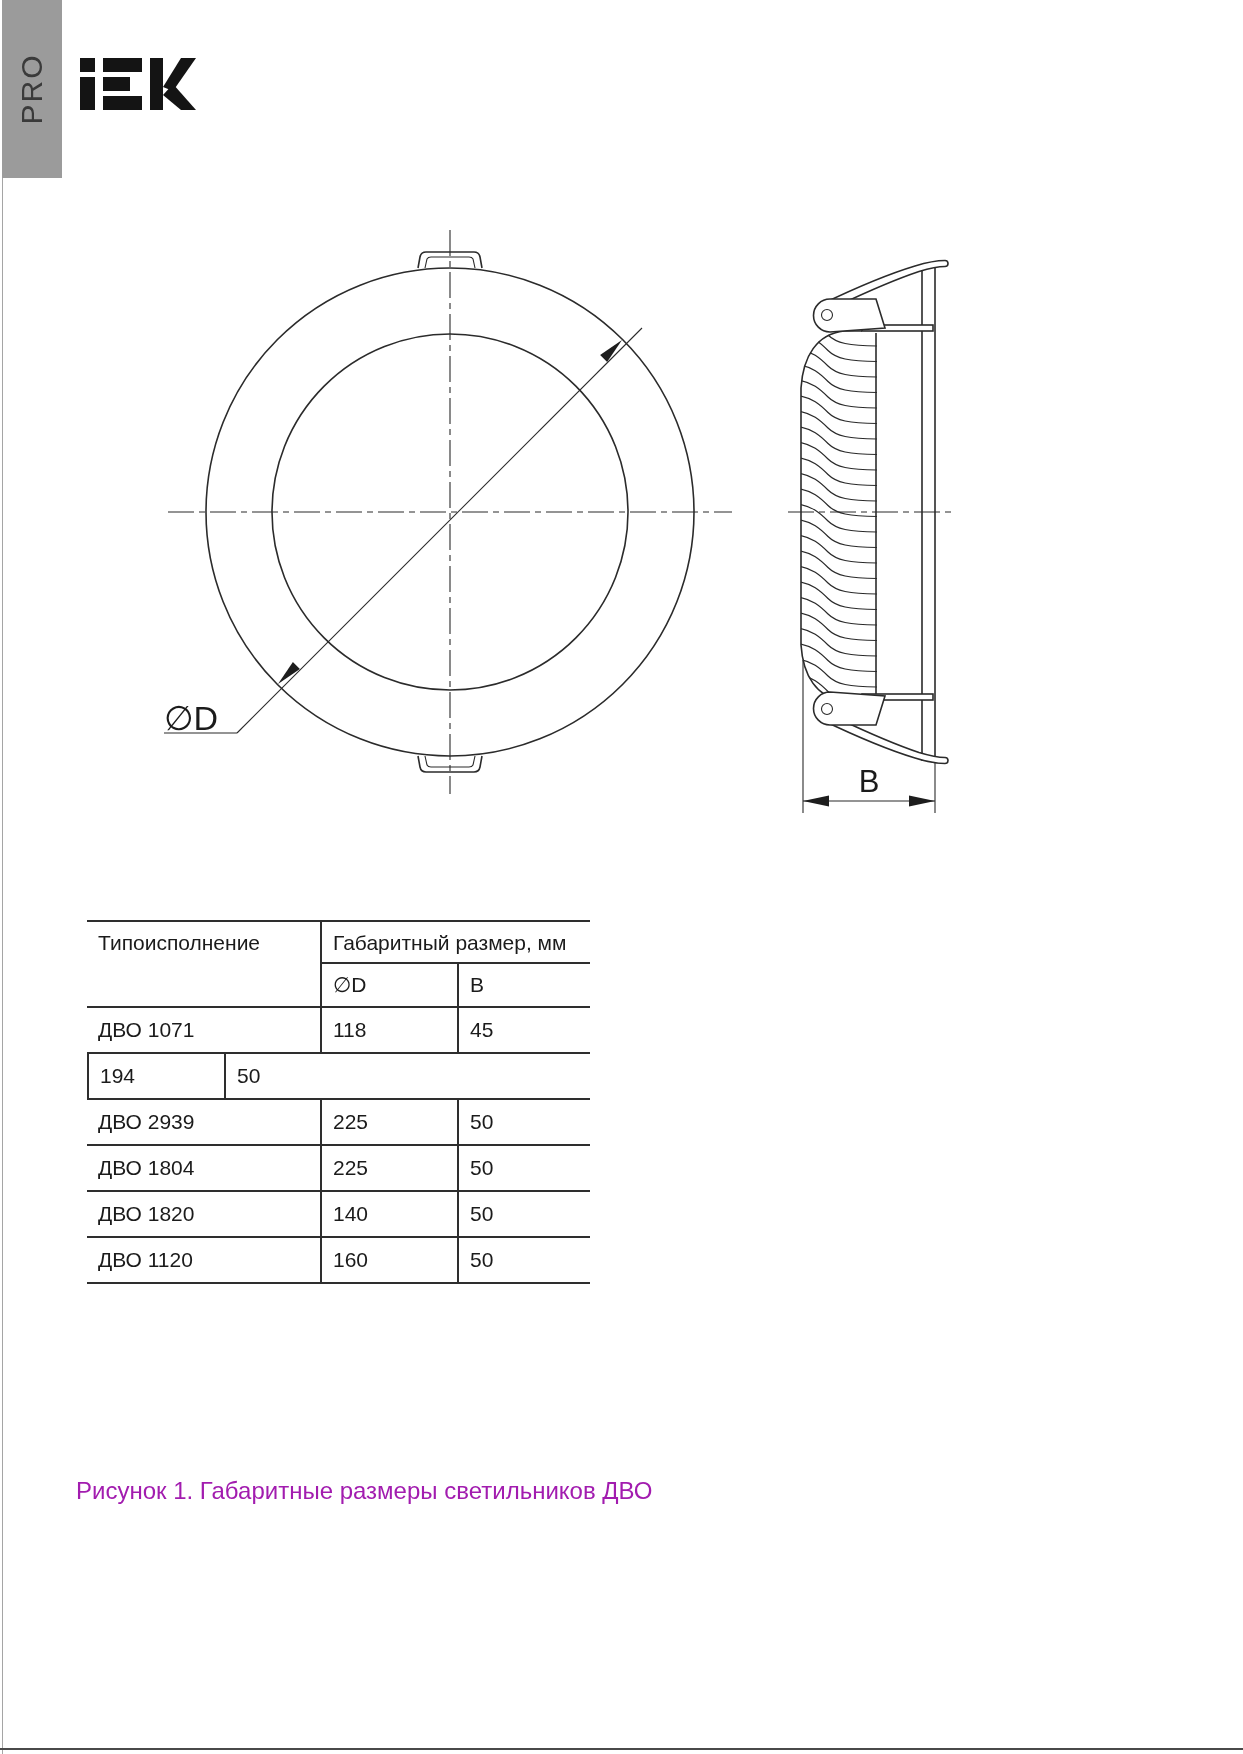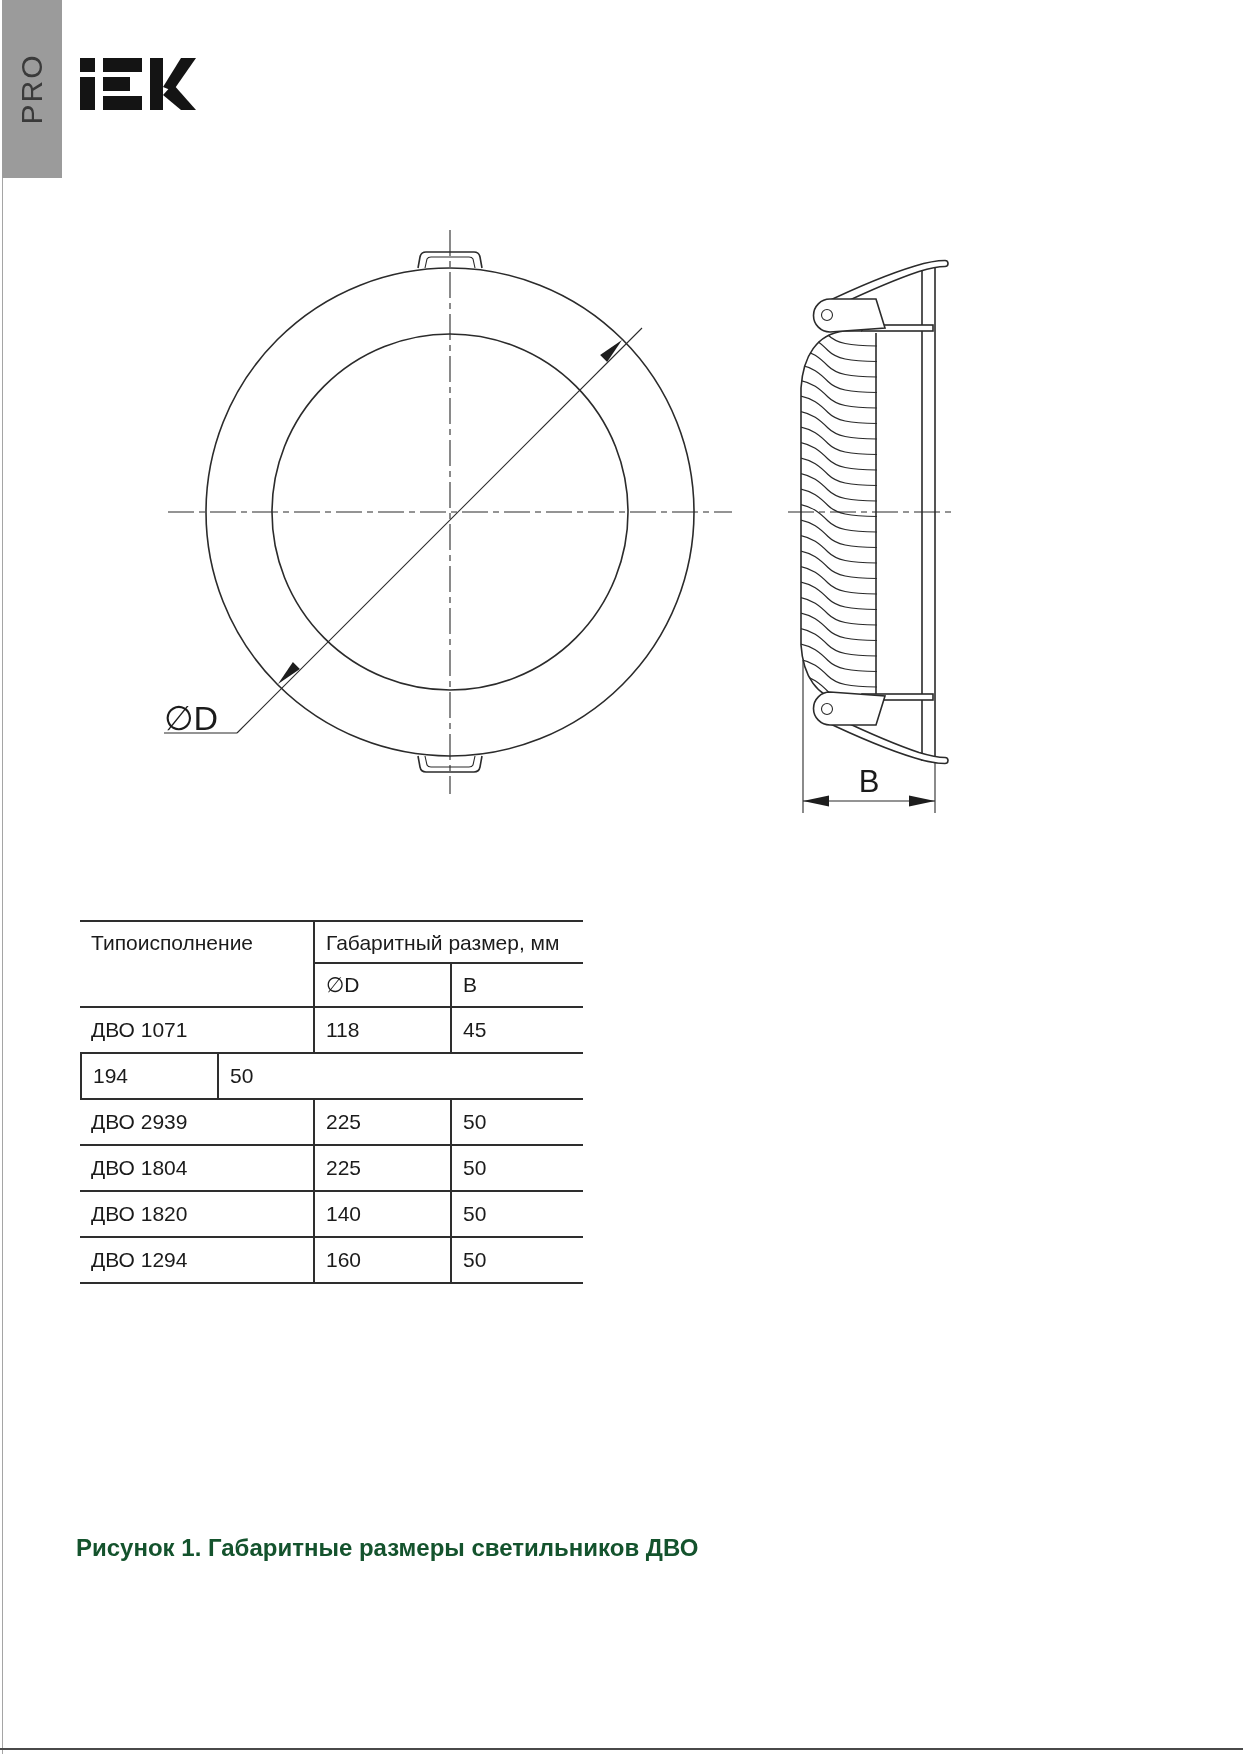--- a/index.html
+++ b/index.html
@@ -26,36 +26,36 @@
   .ln{stroke:#2b2b2b;fill:none;stroke-width:1.6;}
   .thin{stroke:#2b2b2b;fill:none;stroke-width:1.1;}
   .fin{stroke:#2b2b2b;fill:none;stroke-width:1.2;}
   .cl{stroke:#2b2b2b;fill:none;stroke-width:1.1;stroke-dasharray:26 5 6 5;}
   .fillwhite{fill:#ffffff;stroke:#2b2b2b;stroke-width:1.6;}
   .arrow{fill:#1d1d1d;stroke:none;}
   .dimtext{font-family:"Liberation Sans",sans-serif;fill:#1b1b1b;}
 
   
   .dim-table{
-    position:absolute;left:80px;top:920px;width:503px;
+    position:absolute;left:87px;top:920px;width:503px;
     border-top:2px solid #2e2e2e;border-bottom:2px solid #2e2e2e;
     font-size:21px;color:#1b1b1b;
   }
   .dim-table .tr{display:flex;}
   .dim-table .c{box-sizing:border-box;padding-left:11px;overflow:hidden;white-space:nowrap;}
   .rh1{height:42px;line-height:42px;}
   .rh2{height:42px;line-height:42px;border-bottom:2px solid #2e2e2e;}
   .rdata{height:44px;line-height:44px;border-bottom:2px solid #2e2e2e;}
   .tr:last-child{border-bottom:none;}
   .w1{width:233px;}
   .w2{width:137px;border-left:2px solid #2e2e2e;}
   .w3{width:133px;border-left:2px solid #2e2e2e;}
   .wgroup{width:270px;border-left:2px solid #2e2e2e;border-bottom:2px solid #2e2e2e;}
 
-  .figure-caption{position:absolute;left:76px;top:1534px;font-size:24px;color:#14532d;font-weight:bold;}
+  .figure-caption{position:absolute;left:76px;top:1477px;font-size:24px;color:#a21caf;}
 </style>
 </head>
 <body>
 
 <div class="page-border-left"></div>
 <div class="page-border-bottom"></div>
 
 <div class="probar">
   <span>PRO</span>
 </div>
@@ -197,19 +197,19 @@
     <div class="c w1">ДВО 1804</div>
     <div class="c w2">225</div>
     <div class="c w3">50</div>
   </div>
   <div class="tr rdata">
     <div class="c w1">ДВО 1820</div>
     <div class="c w2">140</div>
     <div class="c w3">50</div>
   </div>
   <div class="tr rdata" style="border-bottom:none">
-    <div class="c w1">ДВО 1294</div>
+    <div class="c w1">ДВО 1120</div>
     <div class="c w2">160</div>
     <div class="c w3">50</div>
   </div>
 </div>
 
 <div class="figure-caption">Рисунок 1. Габаритные размеры светильников ДВО</div>
 
 </body></html>

